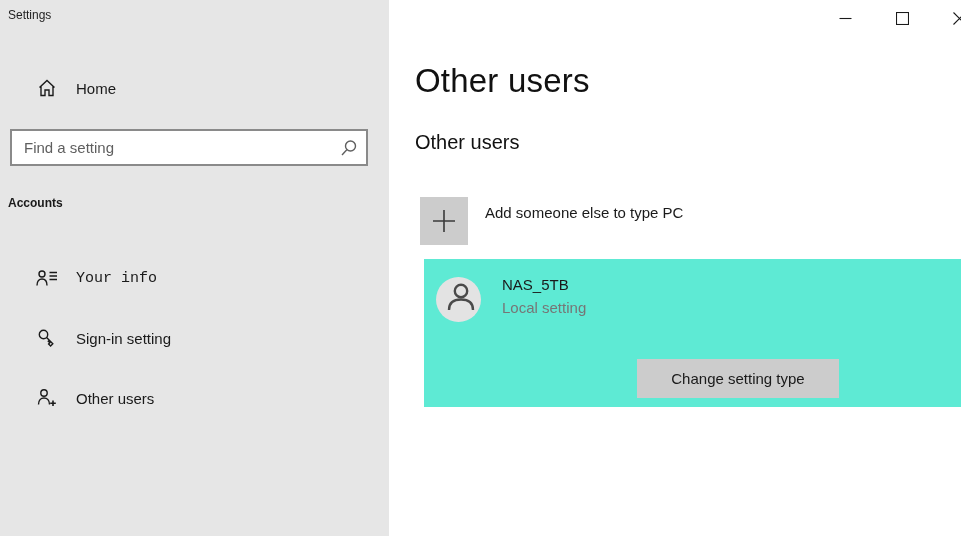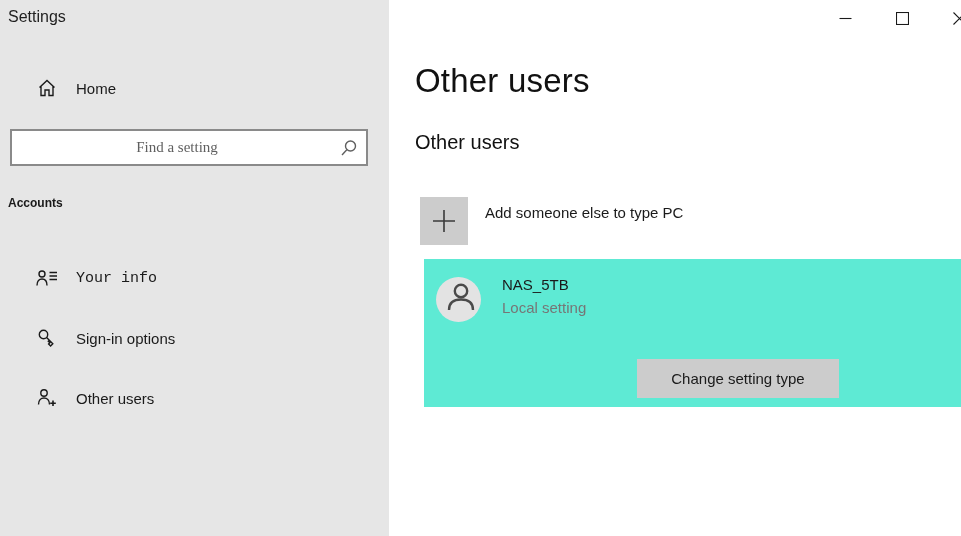--- a/index.html
+++ b/index.html
@@ -11,21 +11,21 @@
     color:#1a1a1a;
     overflow:hidden;
   }
   
   .sidebar {
     position:absolute; left:0; top:0; width:389px; height:536px;
     background:#e6e6e6;
   }
   .win-title {
     position:absolute; left:8px; top:8px;
-    font-size:16px; color:#1f1f1f;
+    font-size:12px; color:#1f1f1f;
   }
   .nav-row {
     position:absolute; left:0; width:345px; height:44px;
     display:flex; align-items:center; cursor:pointer;margin-left:28px;
   }
   .nav-row .ic {
     position:absolute; left:8px; width:22px; height:22px;
     display:flex; align-items:center; justify-content:center;
   }
   .nav-row .label {
@@ -41,22 +41,21 @@
     font-size:12px; font-weight:bold; color:#1a1a1a;
   }
   .searchbox {
     position:absolute; left:10px; top:129px; width:358px; height:37px;
     background:#ffffff; border:2px solid #8a8a8a;
   }
   .searchbox input {
     position:absolute; left:0; top:0; width:100%; height:100%;
     border:none; outline:none; background:transparent;
     padding:0 36px 1px 12px; font-size:15px; color:#333;
-    font-family:Liberation Serif, serif;
-    text-align:center;
+    font-family:Liberation Sans, sans-serif;
   }
   .searchbox input::placeholder { color:#5f5f5f; opacity:1; }
   .searchbox .mag {
     position:absolute; right:8px; top:50%; transform:translateY(-50%);
     width:18px; height:18px; cursor:pointer;
   }
   
   .main { position:absolute; left:389px; top:0; width:572px; height:536px; background:#ffffff; }
   .caption {
     position:absolute; left:428px; top:0; height:36px;
@@ -145,21 +144,21 @@
     <span class="label">Your info</span>
   </div>
 
   <div class="nav-row row-signin">
     <span class="ic">
       <svg width="20" height="20" viewBox="0 0 20 20" fill="none" stroke="#1a1a1a" stroke-width="1.4">
         <circle cx="6.5" cy="6.5" r="4.2"></circle>
         <path d="M9.6 9.6 L15.8 15.8 L13.6 18 L11.6 16 L12.8 14.8 L10.8 12.8"></path>
       </svg>
     </span>
-    <span class="label">Sign-in options</span>
+    <span class="label">Sign-in setting</span>
   </div>
 
   <div class="nav-row row-otherusers">
     <span class="ic">
       <svg width="22" height="22" viewBox="0 0 22 22" fill="none" stroke="#1a1a1a" stroke-width="1.4">
         <circle cx="8" cy="6" r="3.2"></circle>
         <path d="M2.5 17.5 C2.5 13 5.2 11 8 11 C10.8 11 13.5 13 13.5 17.5"></path>
         <path d="M17 13.5 V19 M14.2 16.25 H19.8" stroke-width="1.6"></path>
       </svg>
     </span>

